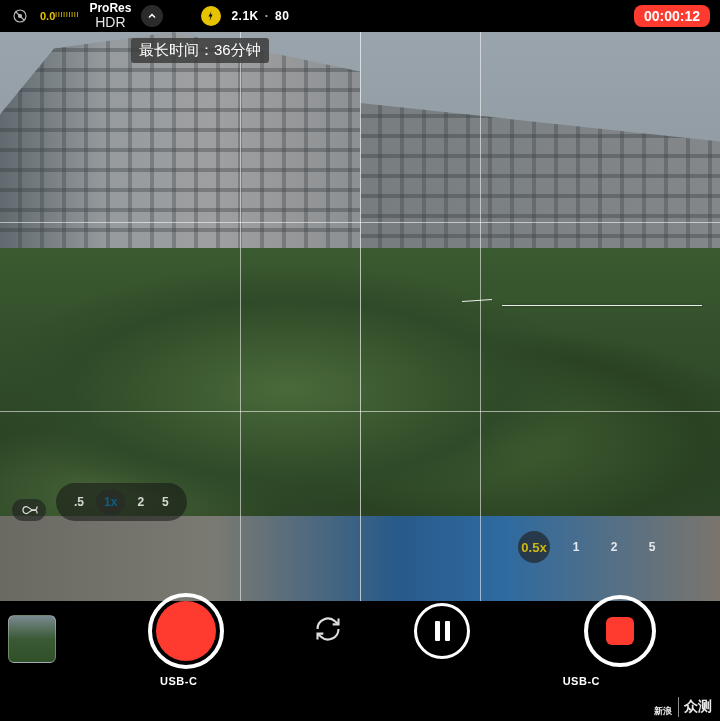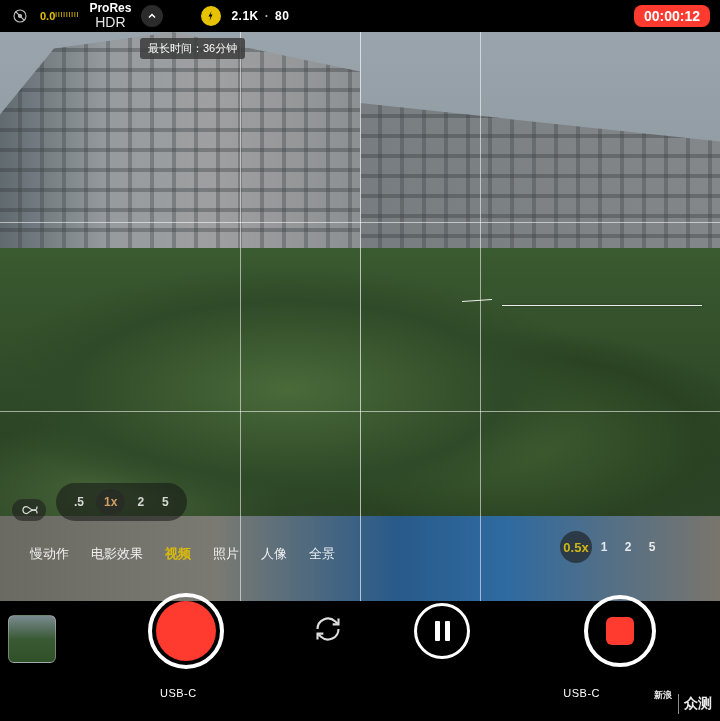--- a/index.html
+++ b/index.html
@@ -88,46 +88,46 @@
 .resfps{font-size:12px;font-weight:600;letter-spacing:0.5px}
 .dot{opacity:0.7;margin:0 2px}
 .timer{
   margin-left:auto;background:#ff3b30;color:#fff;
   padding:3px 10px;border-radius:8px;font-weight:700;
   font-variant-numeric:tabular-nums;font-size:14px;
 }
 
 
 .maxtime{
-  position:absolute;top:38px;left:140px;
+  position:absolute;top:38px;left:131px;
   background:rgba(60,60,60,0.85);color:#fff;
-  font-size:11px;padding:3px 8px;border-radius:3px;
+  font-size:15px;padding:3px 8px;border-radius:3px;
 }
 
 
 .zoom-pill-left{
   position:absolute;left:56px;bottom:200px;
   display:flex;align-items:center;gap:6px;
   background:rgba(20,20,20,0.55);
   padding:6px 12px;border-radius:22px;
   font-size:12px;font-weight:600;
 }
 .zoom-pill-left .z{opacity:0.8;padding:4px 6px}
-.zoom-pill-left .z.active{color:#fdba74;background:rgba(40,40,40,0.8);border-radius:50%;padding:6px 8px}
+.zoom-pill-left .z.active{color:#0369a1;background:rgba(40,40,40,0.8);border-radius:50%;padding:6px 8px}
 .infinity{
   position:absolute;left:12px;bottom:200px;
   width:34px;height:22px;border-radius:11px;
   display:flex;align-items:center;justify-content:center;
   background:rgba(30,30,30,0.6);
 }
 
 
 .zoom-pill-right{
   position:absolute;right:56px;bottom:158px;
-  display:flex;align-items:center;
+  display:flex;align-items:center;gap:14px;
   font-size:12px;font-weight:600;
 }
 .zoom-pill-right .z{opacity:0.85;width:24px;height:24px;display:flex;align-items:center;justify-content:center}
 .zoom-pill-right .z.active{color:#e6c200;background:rgba(30,30,30,0.75);border-radius:50%;width:32px;height:32px;font-size:13px}
 
 
 .modes{
   position:absolute;left:30px;bottom:158px;
   display:flex;gap:22px;font-size:13px;font-weight:500;
 }
@@ -162,34 +162,34 @@
 .pause .bar{width:5px;height:20px;background:#fff;border-radius:1px}
 .record-right{
   position:absolute;right:64px;bottom:14px;
   width:72px;height:72px;border-radius:50%;
   border:4px solid #fff;display:flex;align-items:center;justify-content:center;
 }
 .record-right .sq{width:28px;height:28px;border-radius:6px;background:#ff3b30}
 
 
 .bottom-labels{
-  position:absolute;left:0;right:0;bottom:12px;height:22px;
-  font-size:11px;font-weight:400;letter-spacing:0.5px;
+  position:absolute;left:0;right:0;bottom:24px;height:22px;
+  font-size:11px;font-weight:700;letter-spacing:0.5px;
 }
 .usb-left{position:absolute;left:160px}
 .usb-right{position:absolute;right:120px}
 
 
 .watermark{
   position:absolute;right:8px;bottom:4px;
   display:flex;align-items:center;gap:5px;
   font-size:14px;font-weight:600;opacity:0.92;
 }
 .watermark .divider{width:1px;height:20px;background:rgba(255,255,255,0.6)}
-.watermark .small{font-size:9px;line-height:1;align-self:flex-end;margin-bottom:17px;margin-right:1px}
+.watermark .small{font-size:9px;line-height:1;align-self:flex-end;margin-bottom:1px;margin-right:1px}
 
 svg{display:block}
 </style>
 </head>
 <body>
 
 <div class="screen">
 
   <div class="viewfinder">
     <div class="scene-sky"></div>
@@ -263,28 +263,20 @@
     <span class="z">5</span>
   </div>
 
   <div class="zoom-pill-right">
     <span class="z active">0.5x</span>
     <span class="z">1</span>
     <span class="z">2</span>
     <span class="z">5</span>
   </div>
 
-  <div class="modes">
-    <span class="m">慢动作</span>
-    <span class="m">电影效果</span>
-    <span class="m active">视频</span>
-    <span class="m">照片</span>
-    <span class="m">人像</span>
-    <span class="m">全景</span>
-  </div>
 
   <div class="controls">
     <div class="thumb"></div>
 
     <div class="record-left">
       <div class="dot-red"></div>
     </div>
 
     <div class="flip">
       <svg width="28" height="28" viewBox="0 0 24 24" fill="none" stroke="#ddd" stroke-width="1.8">

